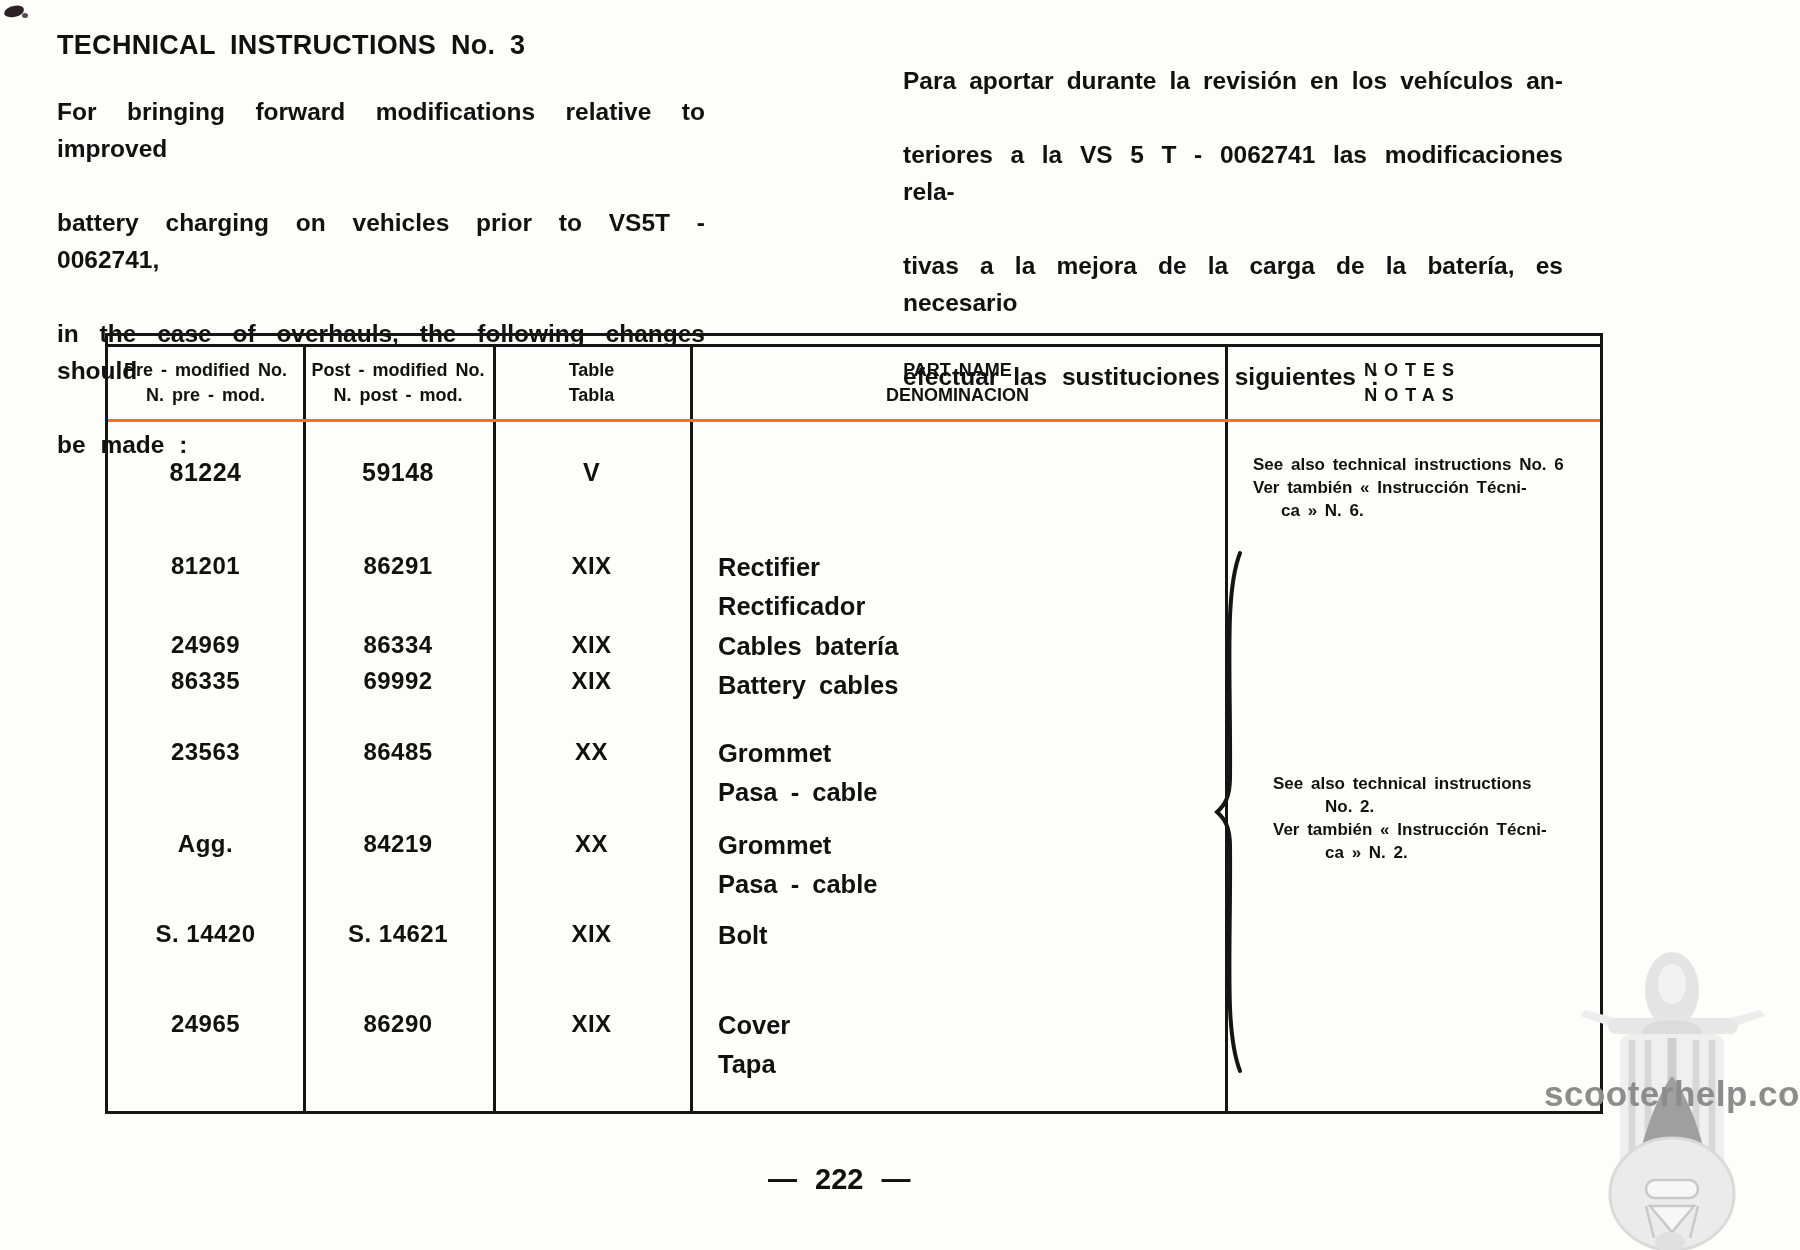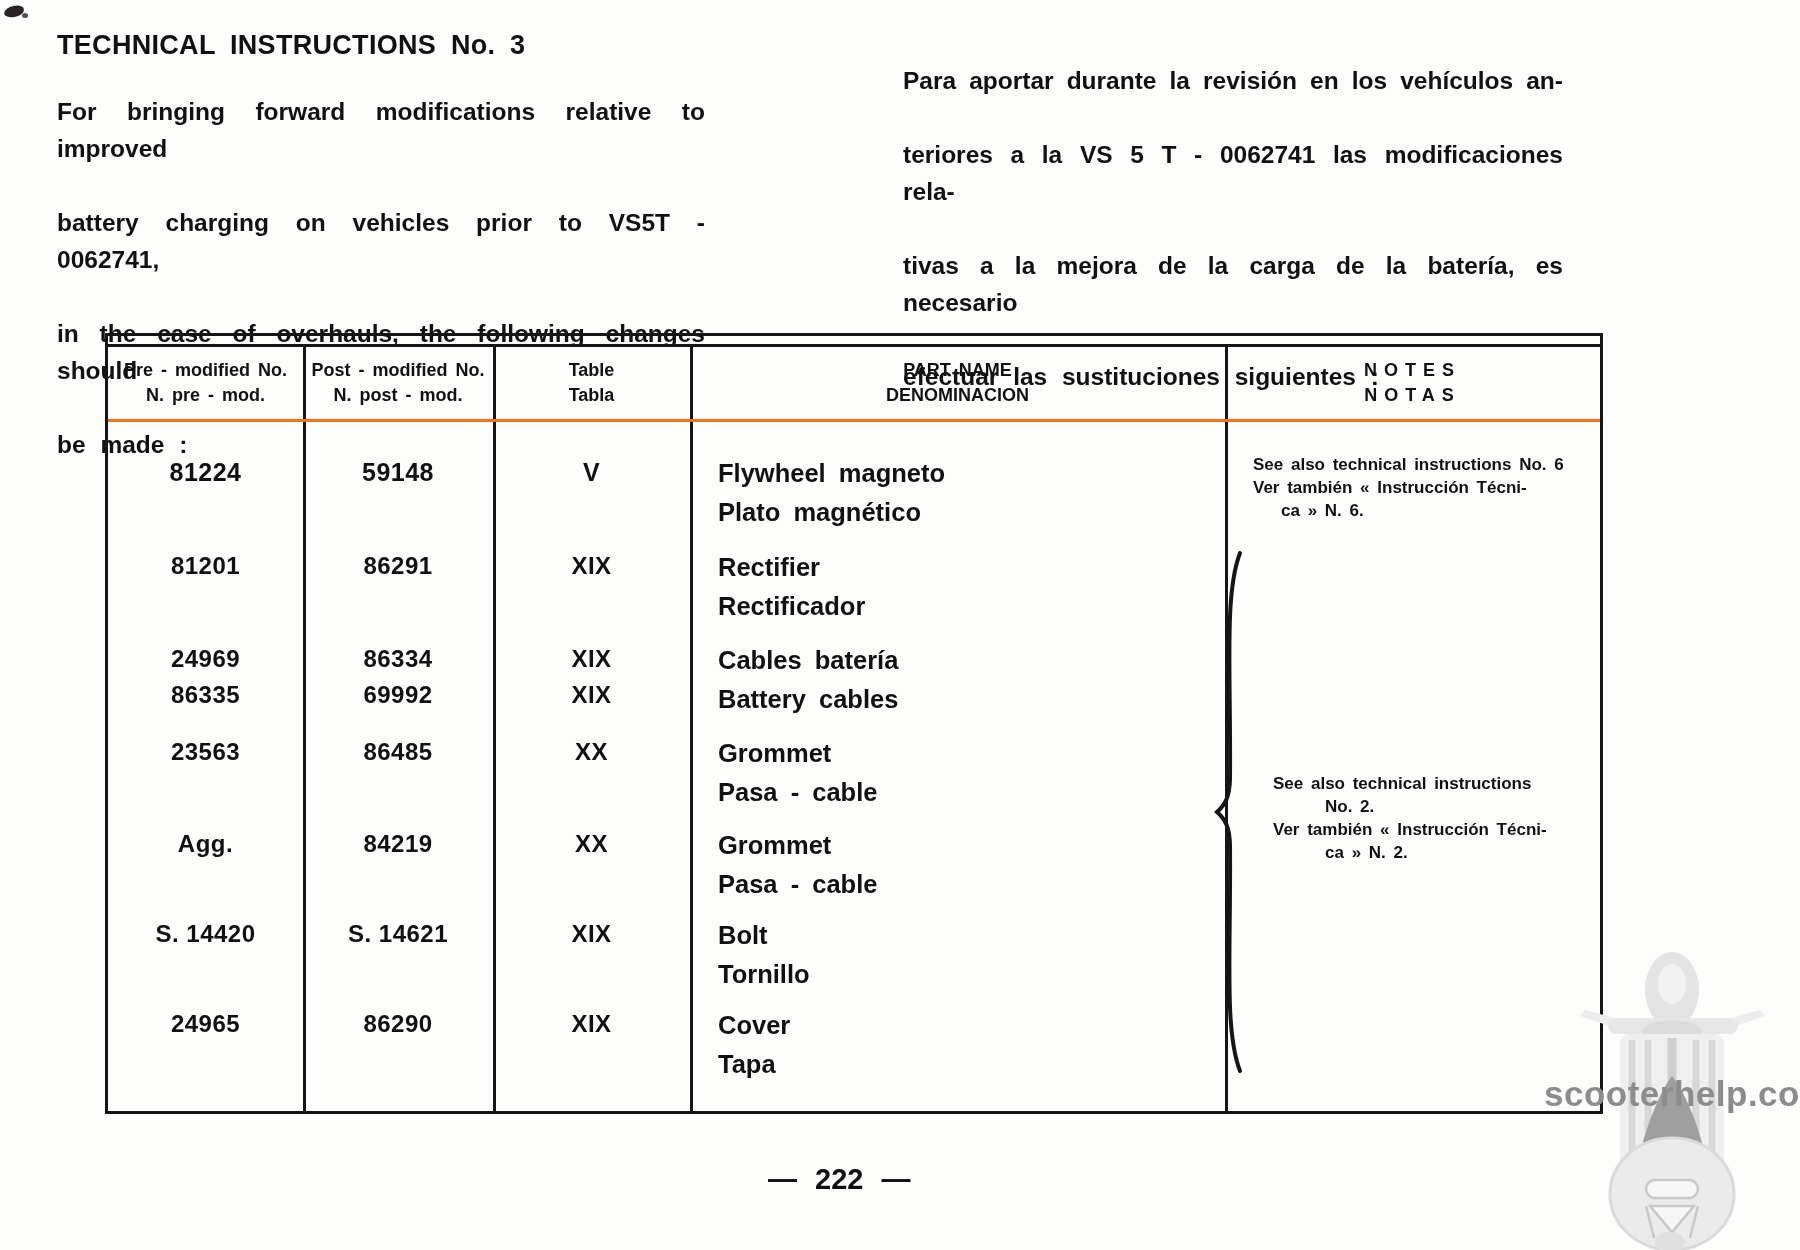--- a/index.html
+++ b/index.html
@@ -100,37 +100,33 @@
     <div class="hcell spread">
       <div>NOTES</div>
       <div>NOTAS</div>
     </div>
   </div>
 
   <div class="trow r1" style="top:118px">
     <div class="ncell">81224</div>
     <div class="ncell">59148</div>
     <div class="ncell">V</div>
-    <div class="pcell">
-      <div>Flywheel  magneto</div>
-      <div>Plato  magnético</div>
-    </div>
   </div>
 
   <div class="trow" style="top:212px">
     <div class="ncell">81201</div>
     <div class="ncell">86291</div>
     <div class="ncell">XIX</div>
     <div class="pcell">
       <div>Rectifier</div>
       <div>Rectificador</div>
     </div>
   </div>
 
-  <div class="trow" style="top:305px">
+  <div class="trow" style="top:291px">
     <div class="ncell">
       <div>24969</div>
       <div>86335</div>
     </div>
     <div class="ncell">
       <div>86334</div>
       <div>69992</div>
     </div>
     <div class="ncell">
       <div>XIX</div>
@@ -161,21 +157,20 @@
       <div>Pasa - cable</div>
     </div>
   </div>
 
   <div class="trow" style="top:580px">
     <div class="ncell">S. 14420</div>
     <div class="ncell">S. 14621</div>
     <div class="ncell">XIX</div>
     <div class="pcell">
       <div>Bolt</div>
-      <div>Tornillo</div>
     </div>
   </div>
 
   <div class="trow" style="top:670px">
     <div class="ncell">24965</div>
     <div class="ncell">86290</div>
     <div class="ncell">XIX</div>
     <div class="pcell">
       <div>Cover</div>
       <div>Tapa</div>

